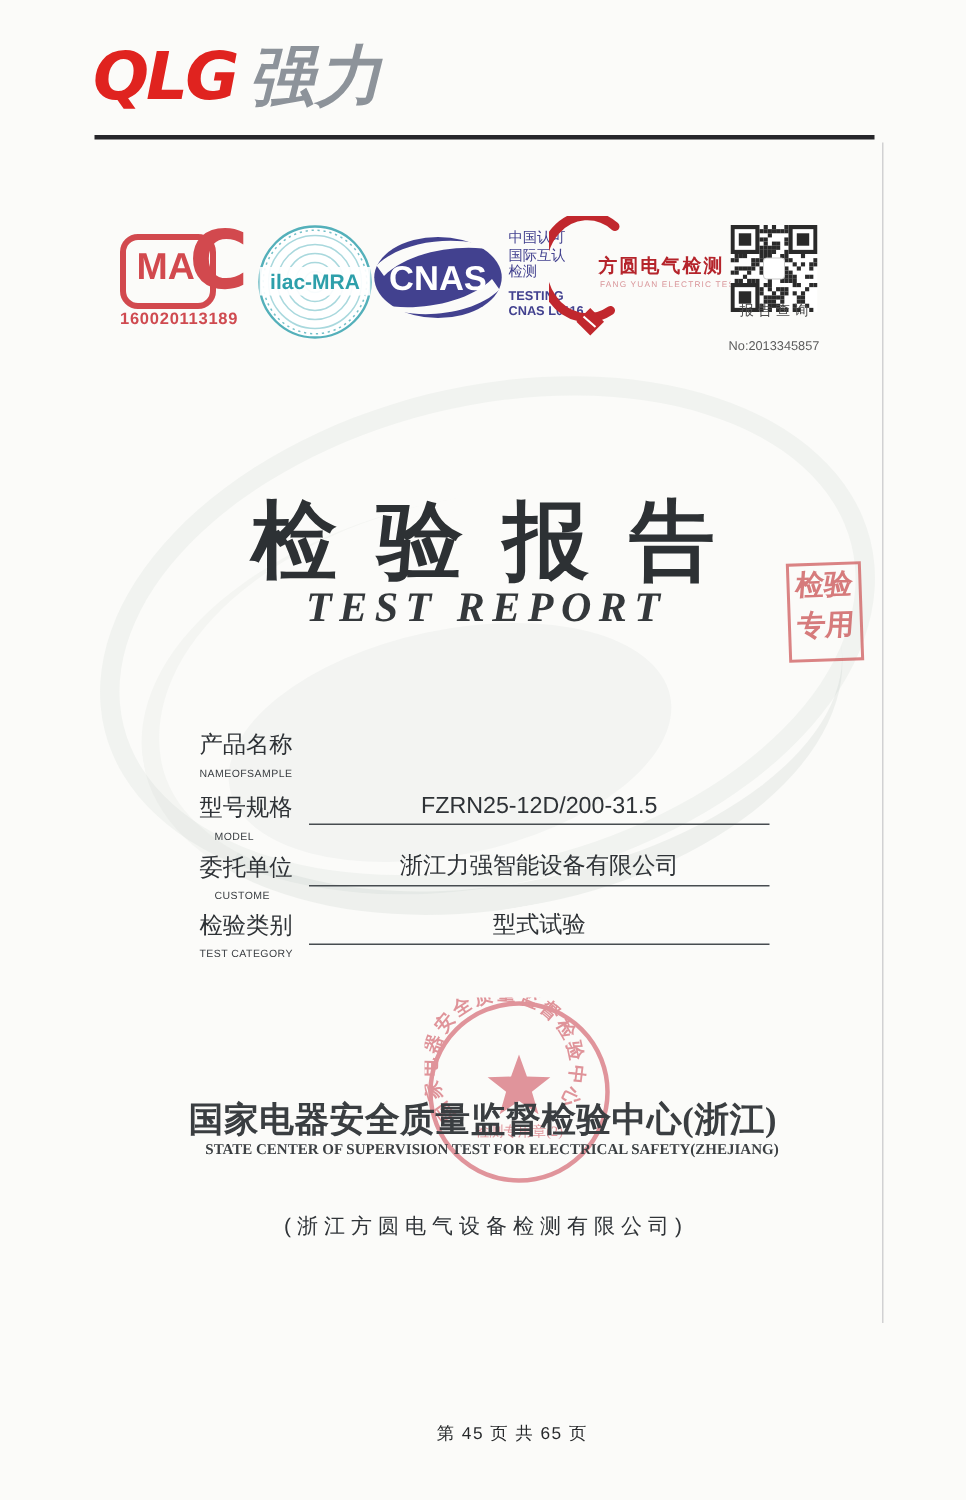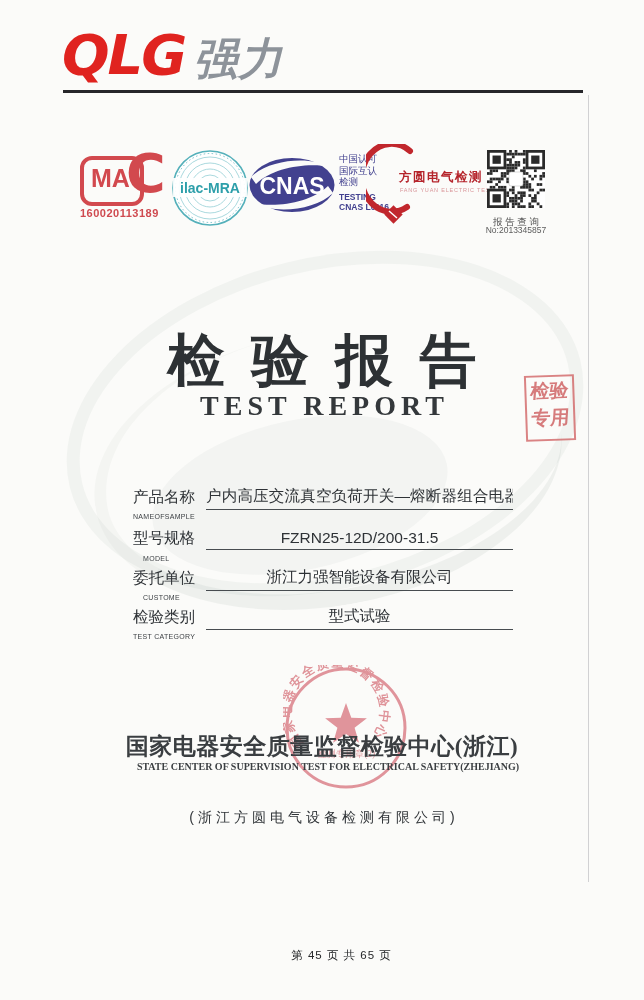--- a/index.html
+++ b/index.html
@@ -4,21 +4,21 @@
 <style>
   html,body{margin:0;padding:0;background:#e8e8e8;}
   .page{
     position:relative;width:644px;height:1000px;margin:0 auto;
     background:#fbfbf9;overflow:hidden;
     font-family:"Liberation Sans","DejaVu Sans",sans-serif;
   }
   
   .logo{position:absolute;left:62px;top:22px;display:flex;align-items:baseline;
         font-style:italic;font-weight:bold;font-family:"DejaVu Sans",sans-serif;}
-  .logo-en{font-size:56px;color:#e0231f;letter-spacing:-2px;}
+  .logo-en{font-size:44px;color:#e0231f;letter-spacing:-2px;}
   .logo-cn{font-size:44px;color:#8d939a;margin-left:8px;letter-spacing:1px;}
   .rule{position:absolute;left:63px;top:90px;width:520px;height:2.5px;background:#26262a;}
   .scan-line{position:absolute;left:588px;top:95px;width:1px;height:787px;background:rgba(175,175,180,.55);}
 
   
   .cma{position:absolute;left:80px;top:150px;width:92px;}
   .cma-box{position:relative;width:88px;height:55px;}
   .cma-rect{position:absolute;left:0;top:6px;width:56px;height:42px;border:4px solid #d2494e;border-radius:12px;}
   .cma-ma{position:absolute;left:11px;top:14px;font-weight:bold;font-size:25px;color:#d2494e;}
   .cma-c{position:absolute;left:46px;top:-4px;font-size:54px;line-height:56px;font-weight:bold;color:#d2494e;font-family:"DejaVu Sans",sans-serif;}
@@ -29,37 +29,37 @@
   .cnas-text{position:absolute;left:339px;top:153px;}
   .cnas-line{font-size:9.5px;font-weight:normal;color:#42418f;line-height:11.5px;}
   .cnas-en{font-size:8.5px;font-weight:bold;color:#42418f;line-height:10.5px;}
   .cnas-en.first{margin-top:4px;}
 
   .fy-art{position:absolute;left:366px;top:144px;}
   .fy-label{position:absolute;left:399px;top:169px;font-size:12.5px;font-weight:bold;color:#b5242b;letter-spacing:1.5px;white-space:nowrap;}
   .fy-sub{position:absolute;left:400px;top:187px;font-size:5.5px;color:#d9969a;letter-spacing:.8px;white-space:nowrap;}
 
   .qr{position:absolute;left:487px;top:150px;width:58px;height:58px;}
-  .qr-caption{position:absolute;left:481px;top:216px;width:70px;text-align:center;font-size:9.5px;color:#4c4c4c;white-space:nowrap;}
+  .qr-caption{position:absolute;left:481px;top:201px;width:70px;text-align:center;font-size:9.5px;color:#4c4c4c;white-space:nowrap;}
   .qr-number{position:absolute;left:478px;top:225px;width:76px;text-align:center;font-size:8.5px;color:#5c5c5c;white-space:nowrap;}
 
   
   .wm1{position:absolute;left:62px;top:258px;width:500px;height:305px;border:13px solid rgba(156,172,165,.10);border-radius:50%;transform:rotate(-14deg);}
   .wm2{position:absolute;left:92px;top:330px;width:460px;height:260px;border-bottom:16px solid rgba(156,172,165,.13);border-left:12px solid rgba(156,172,165,.07);border-radius:50%;transform:rotate(-10deg);}
   .wm3{position:absolute;left:150px;top:420px;width:300px;height:150px;background:rgba(168,182,175,.09);border-radius:50%;transform:rotate(-12deg);}
 
   
   .title-cn{position:absolute;left:0;right:0;top:323px;text-align:center;
             font-family:"Liberation Serif","DejaVu Serif",serif;font-weight:bold;
             font-size:57px;color:#2d3134;}
   .title-cn span{letter-spacing:27px;margin-right:-27px;margin-top:48px;}
   .title-en{position:absolute;left:0;right:0;top:390px;text-align:center;
             font-family:"Liberation Serif","DejaVu Serif",serif;font-weight:bold;
             font-size:28px;color:#34383b;}
-  .title-en span{letter-spacing:5px;margin-right:-5px;}
+  .title-en span{letter-spacing:5px;margin-right:-5px;font-style:italic;}
 
   
   .corner-stamp{position:absolute;left:525px;top:375px;width:46px;height:62px;
     border:2.5px solid rgba(205,85,86,.8);transform:rotate(-2deg);color:#cb5556;
     font-family:"Liberation Serif","DejaVu Serif",serif;opacity:.9;}
   .corner-stamp div{font-size:19px;font-weight:bold;line-height:27px;text-align:center;transform:skewX(-6deg);opacity:.85;}
 
   
   .frow{position:absolute;left:133px;width:380px;display:flex;align-items:center;white-space:nowrap;gap:11px;}
   .flab{font-size:15.5px;color:#2e3236;flex:none;padding-bottom:2px;}
@@ -305,21 +305,20 @@
   <div class="title-cn"><span>检验报告</span></div>
   <div class="title-en"><span>TEST REPORT</span></div>
 
   <div class="corner-stamp">
     <div>检验</div>
     <div>专用</div>
   </div>
 
   <div class="frow" style="top:486px">
     <span class="flab">产品名称</span>
-    <span class="fval v-left">户内高压交流真空负荷开关—熔断器组合电器</span>
   </div>
   <div class="fsub" style="top:513px;left:133px">NAMEOFSAMPLE</div>
 
   <div class="frow" style="top:528px">
     <span class="flab">型号规格</span>
     <span class="fval">FZRN25-12D/200-31.5</span>
   </div>
   <div class="fsub" style="top:555px;left:143px">MODEL</div>
 
   <div class="frow" style="top:567px">

